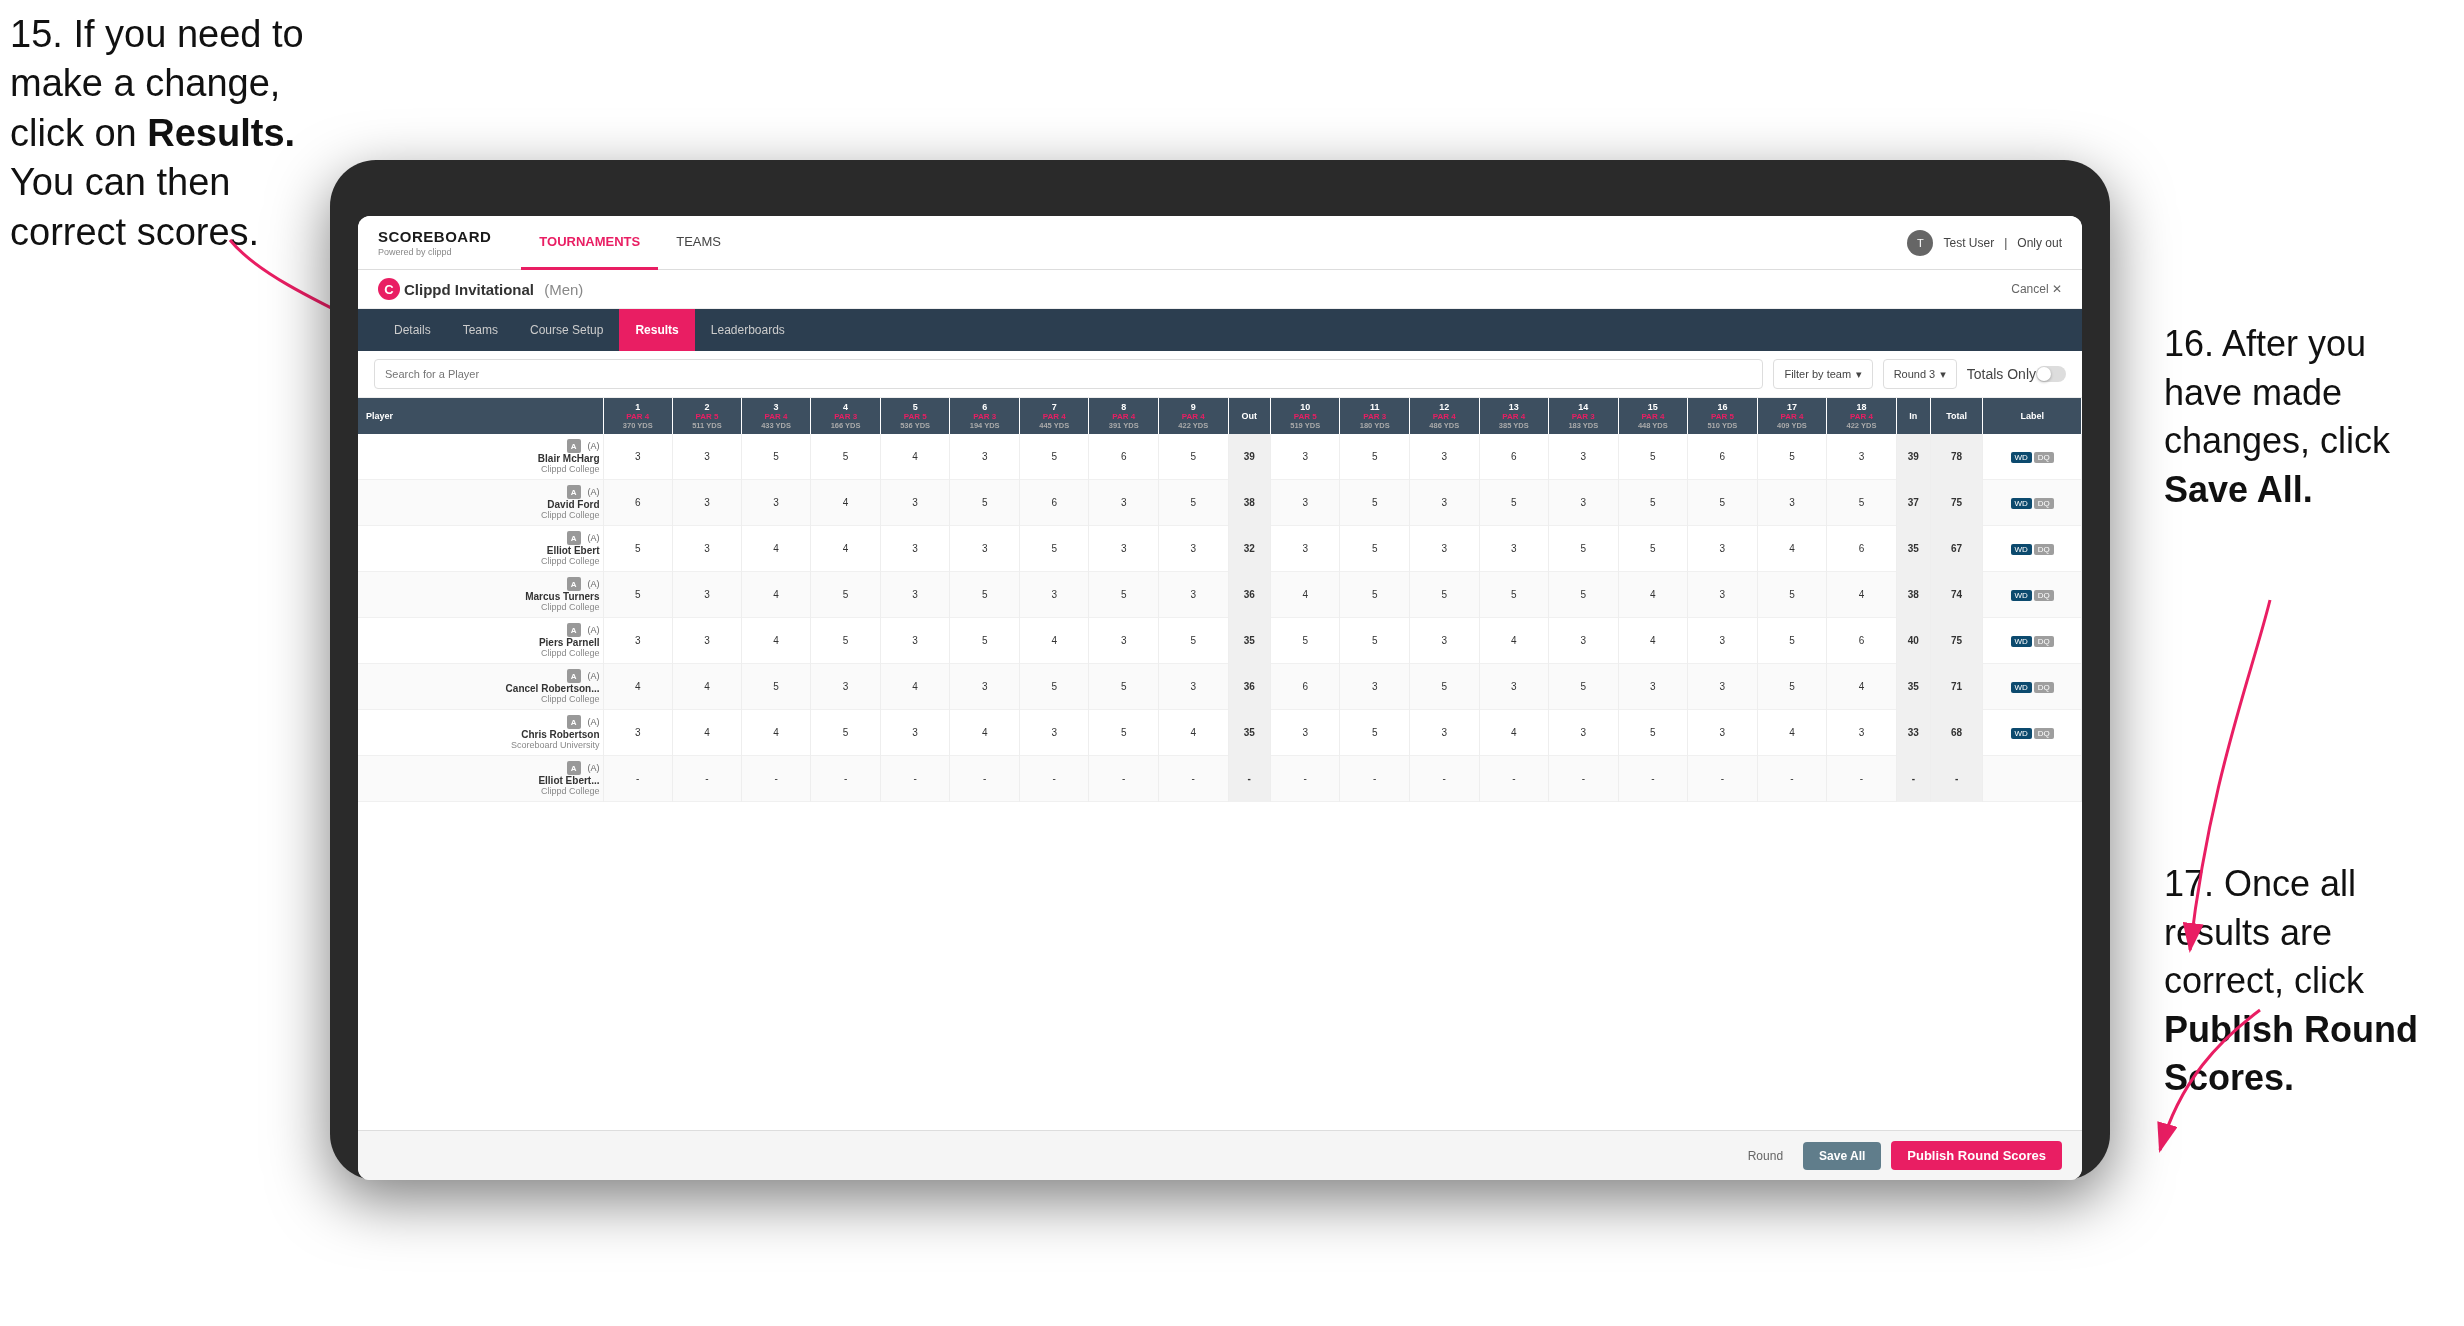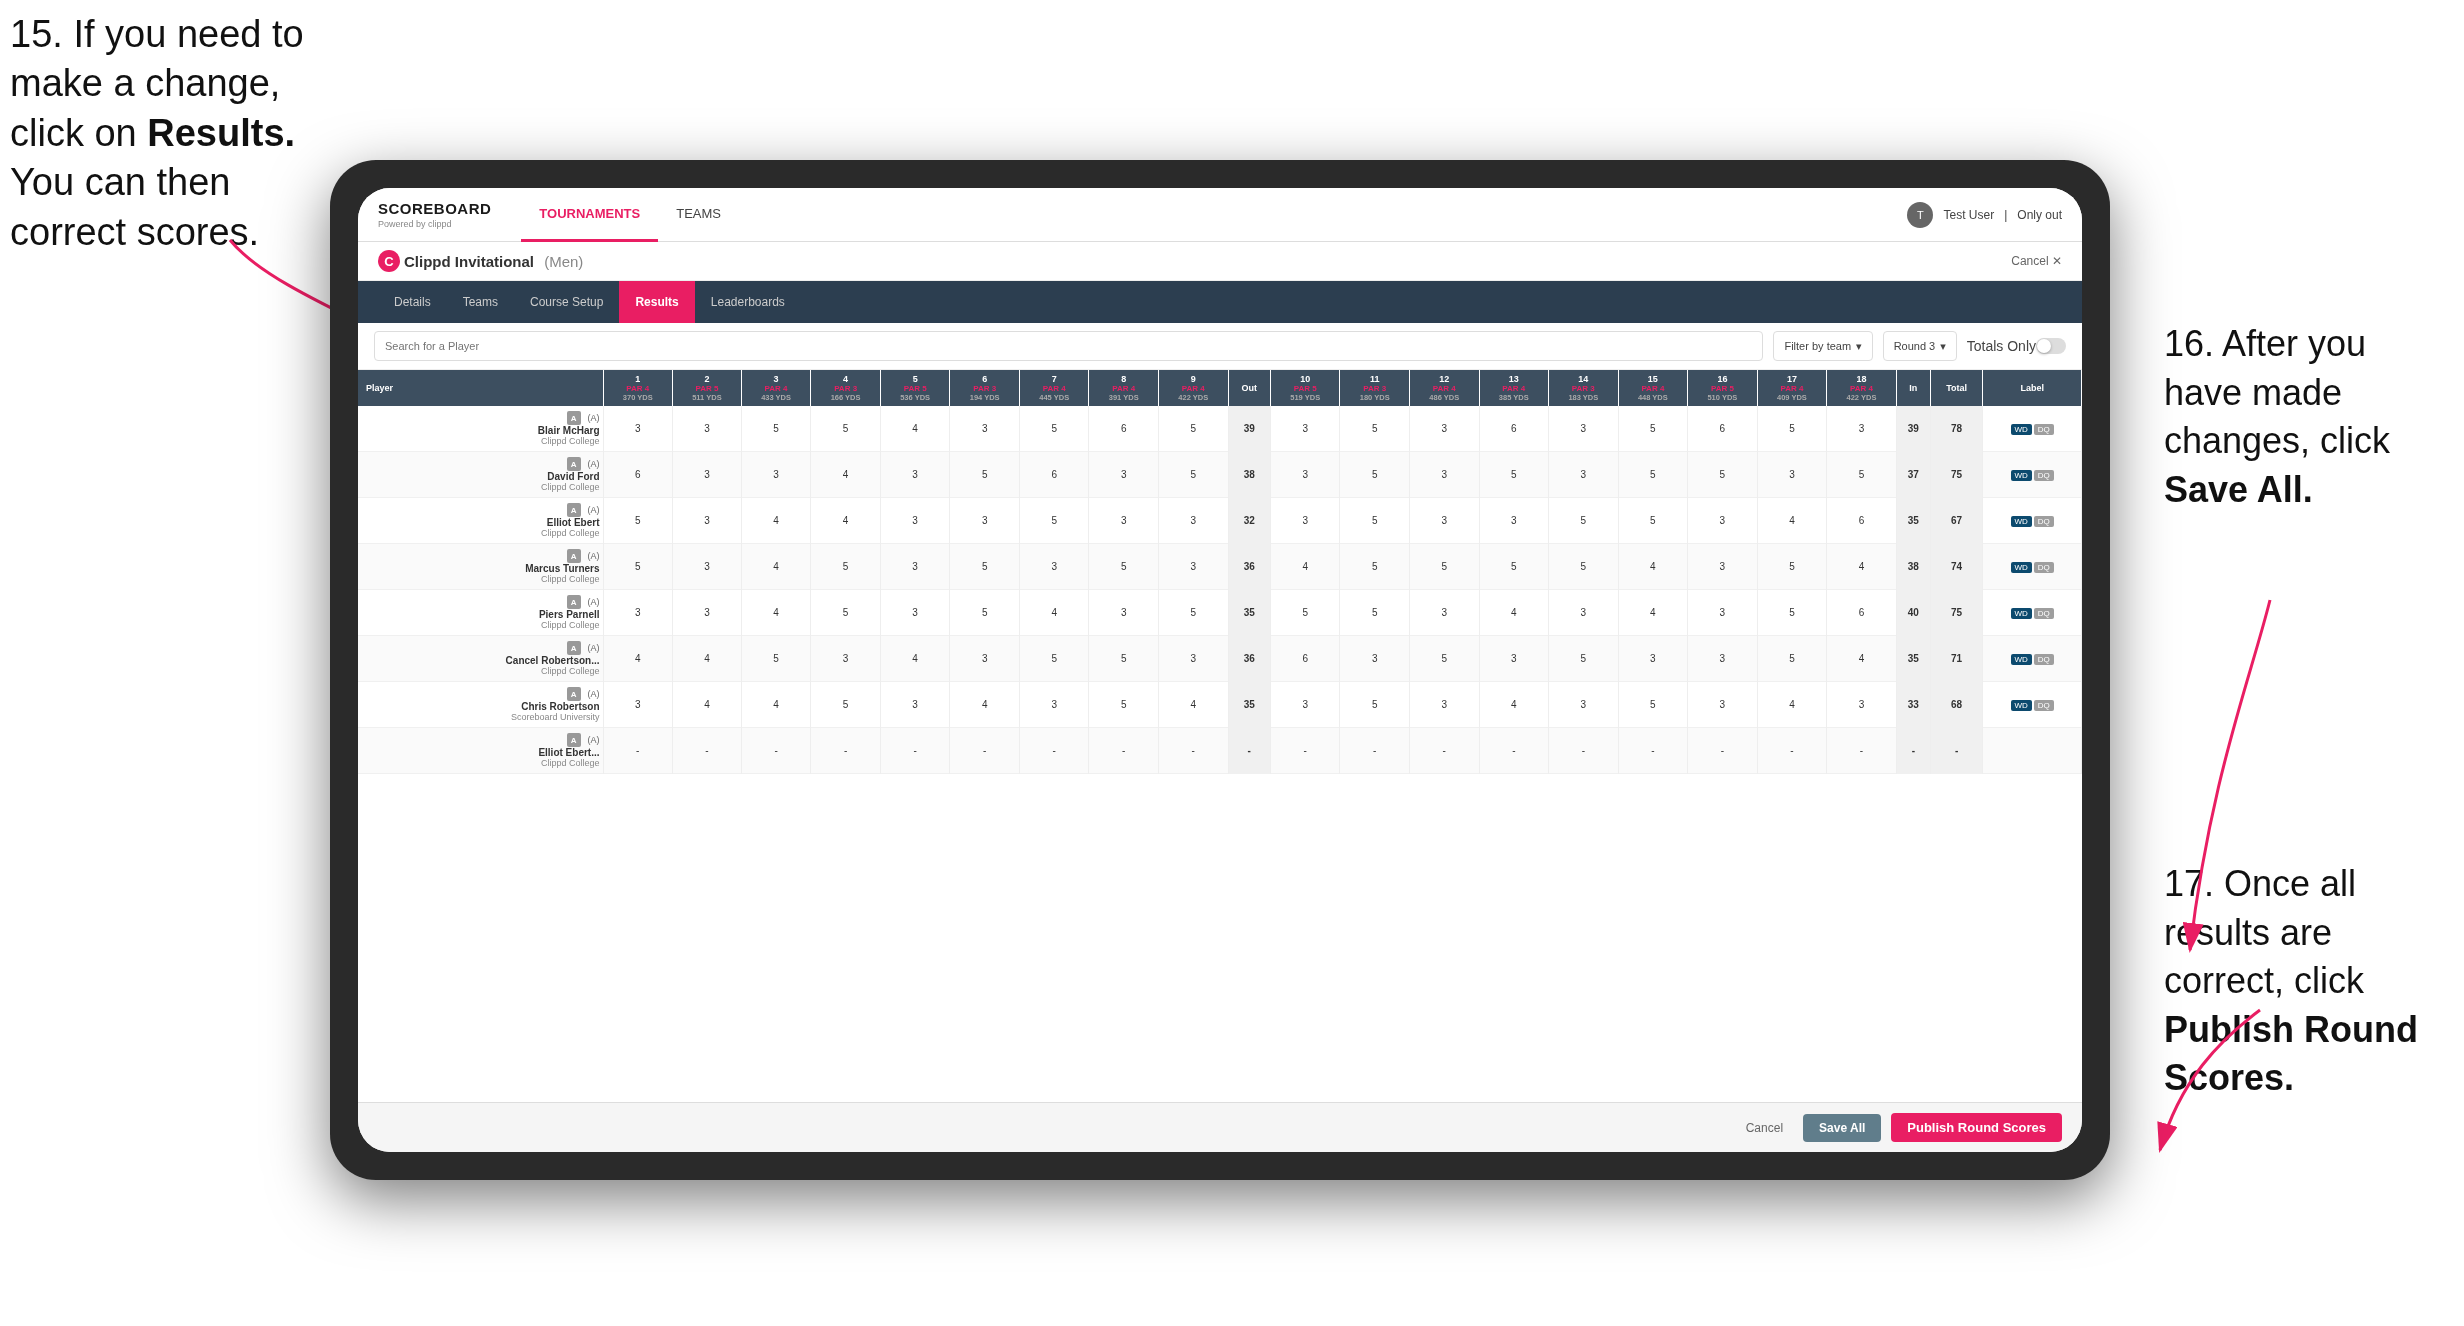--- a/index.html
+++ b/index.html
@@ -59,24 +59,25 @@
       height: 1020px;
       background: #2a2a2a;
       border-radius: 46px;
       padding: 28px;
       box-shadow: 0 20px 60px rgba(0,0,0,0.5);
     }
     .tablet-screen {
       width: 100%;
       height: 100%;
       background: #f5f5f5;
-      border-radius: 32px;
+      border-radius: 12px;
       overflow: hidden;
       display: flex;
       flex-direction: column;
+      margin-top: 28px;
     }
 
     
     .top-nav {
       background: #fff;
       border-bottom: 1px solid #ddd;
       display: flex;
       align-items: center;
       padding: 0 20px;
       height: 54px;
@@ -774,19 +775,19 @@
               <td>-</td>
               <td class="in-col">-</td>
               <td class="total-col">-</td>
               <td></td>
             </tr>
           </tbody>
       </table>
     </div>
 
     <div class="action-bar">
-      <button class="btn-cancel">Cancel</button>
+      <button class="btn-cancel">Round</button>
       <button class="btn-save">Save All</button>
       <button class="btn-publish">Publish Round Scores</button>
     </div>
 
   </div>
 </div>
 
 </body></html>

